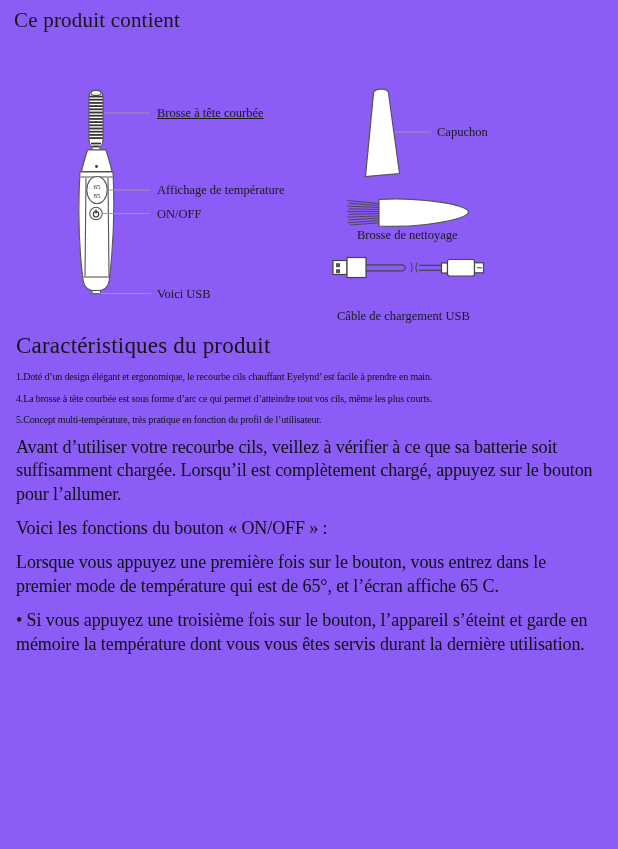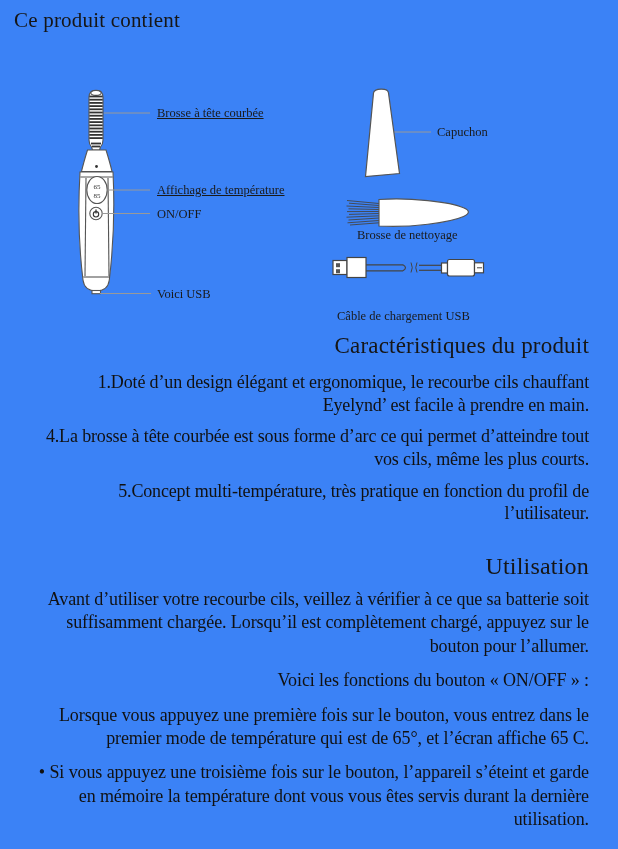--- a/index.html
+++ b/index.html
@@ -1,41 +1,41 @@
 <!DOCTYPE html>
 <html><head>
 <meta charset="utf-8">
 <style>
   html,body { margin:0; padding:0; background:#ffffff; }
   .page {
     position:relative;
     width:618px; height:849px;
-    background:#3b82f6;
+    background:#8b5cf6;
     font-family:"Liberation Serif", serif;
     color:#141414;
     overflow:hidden;
   }
   .top-area { position:relative; height:325px; }
   .page-title {
     position:absolute; left:14px; top:8px;
     font-size:21px; font-weight:500; margin:0;
     color:#161616; letter-spacing:0.2px;
   }
   .diagram-svg { position:absolute; left:0; top:0; }
   .dlabel {
     position:absolute;
     font-size:12.5px; color:#1a1a1a; white-space:nowrap;
   }
-  .content { padding:0 29px;text-align:right; }
+  .content { padding:0 14px; }
   .section-heading {
     font-size:23px; font-weight:500; color:#161616;
     margin:8px 0 12px 2px; letter-spacing:0.2px;
   }
   .feature-p {
-    font-size:18px; line-height:1.26; letter-spacing:-0.15px;
+    font-size:10px; line-height:1.26; letter-spacing:-0.15px;
     margin:0 0 9px 2px; color:#111; max-width:592px;
   }
   .usage-heading { margin-top:28px; margin-bottom:8px; font-size:24px; }
   .usage-p {
     font-size:18px; line-height:1.3; letter-spacing:-0.1px;
     margin:0 0 11px 2px; color:#111; max-width:592px;
   }
 </style>
 </head>
 <body>
@@ -136,38 +136,37 @@
         <line x1="419" y1="265.3" x2="442" y2="265.3"></line>
         <line x1="419" y1="270.3" x2="442" y2="270.3"></line>
         <rect x="441.5" y="263" width="6" height="10"></rect>
         <rect x="447.5" y="259.5" width="27" height="16.5" rx="2"></rect>
         <rect x="474.5" y="262.8" width="9" height="10"></rect>
         <line x1="477" y1="267.8" x2="482" y2="267.8" stroke-width="1"></line>
       </g>
     </svg>
 
     <span class="dlabel" style="left:157px; top:106px;text-decoration:underline;">Brosse à tête courbée</span>
-    <span class="dlabel" style="left:157px; top:183px;text-decoration:underline;">Affichage de température</span>
+    <span class="dlabel" style="left:157px; top:183px;">Affichage de température</span>
     <span class="dlabel" style="left:157px; top:206.5px;">ON/OFF</span>
     <span class="dlabel" style="left:157px; top:286.5px;">Voici USB</span>
     <span class="dlabel" style="left:437px; top:125px;">Capuchon</span>
     <span class="dlabel" style="left:357px; top:228px;">Brosse de nettoyage</span>
     <span class="dlabel" style="left:337px; top:281px;margin-top:28px;">Câble de chargement USB</span>
   </div>
 
   <div class="content">
     <section>
       <h2 class="section-heading">Caractéristiques du produit</h2>
       <p class="feature-p">1.Doté d’un design élégant et ergonomique, le recourbe cils chauffant Eyelynd’ est facile à prendre en main.</p>
       <p class="feature-p">4.La brosse à tête courbée est sous forme d’arc ce qui permet d’atteindre tout vos cils, même les plus courts.</p>
       <p class="feature-p">5.Concept multi-température, très pratique en fonction du profil de l’utilisateur.</p>
     </section>
 
     <section>
-      <h2 class="section-heading usage-heading">Utilisation</h2>
       <p class="usage-p">Avant d’utiliser votre recourbe cils, veillez à vérifier à ce que sa batterie soit suffisamment chargée. Lorsqu’il est complètement chargé, appuyez sur le bouton pour l’allumer.</p>
       <p class="usage-p">Voici les fonctions du bouton « ON/OFF » :</p>
       <p class="usage-p">Lorsque vous appuyez une première fois sur le bouton, vous entrez dans le premier mode de température qui est de 65°, et l’écran affiche 65 C.</p>
       <p class="usage-p">• Si vous appuyez une troisième fois sur le bouton, l’appareil s’éteint et garde en mémoire la température dont vous vous êtes servis durant la dernière utilisation.</p>
     </section>
   </div>
 
 </div>
 
 </body></html>

